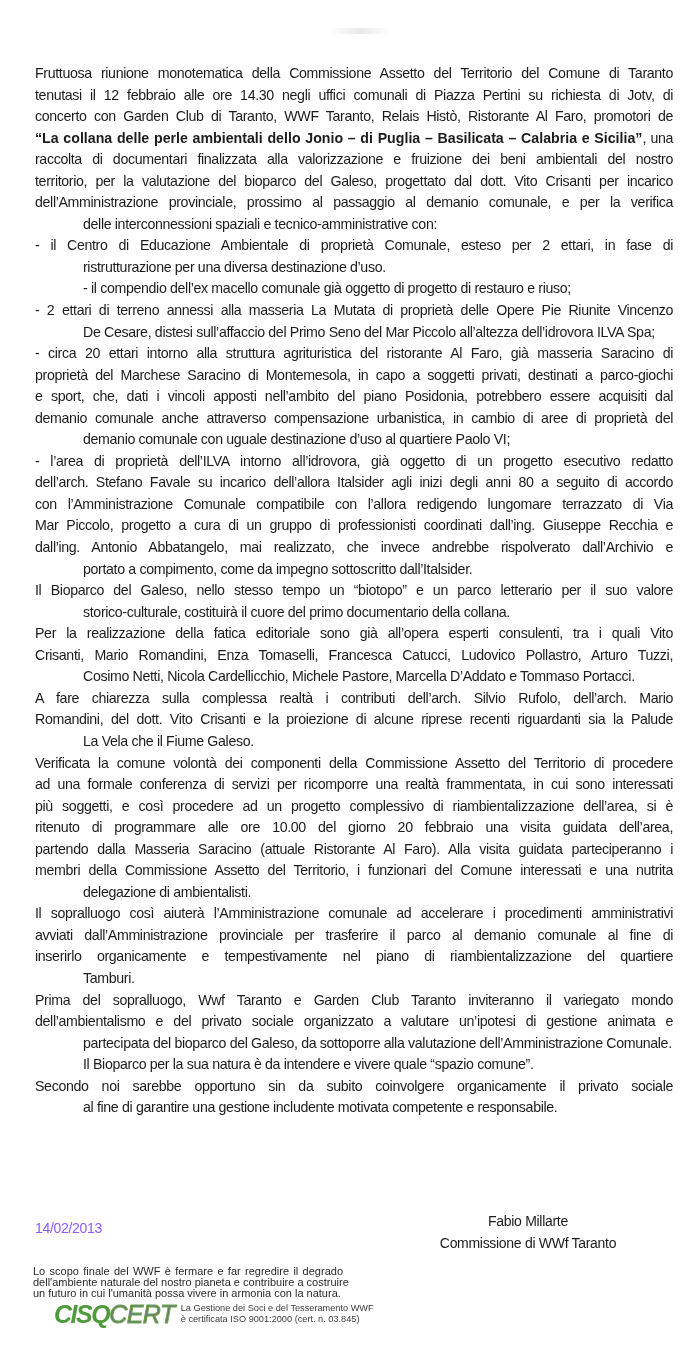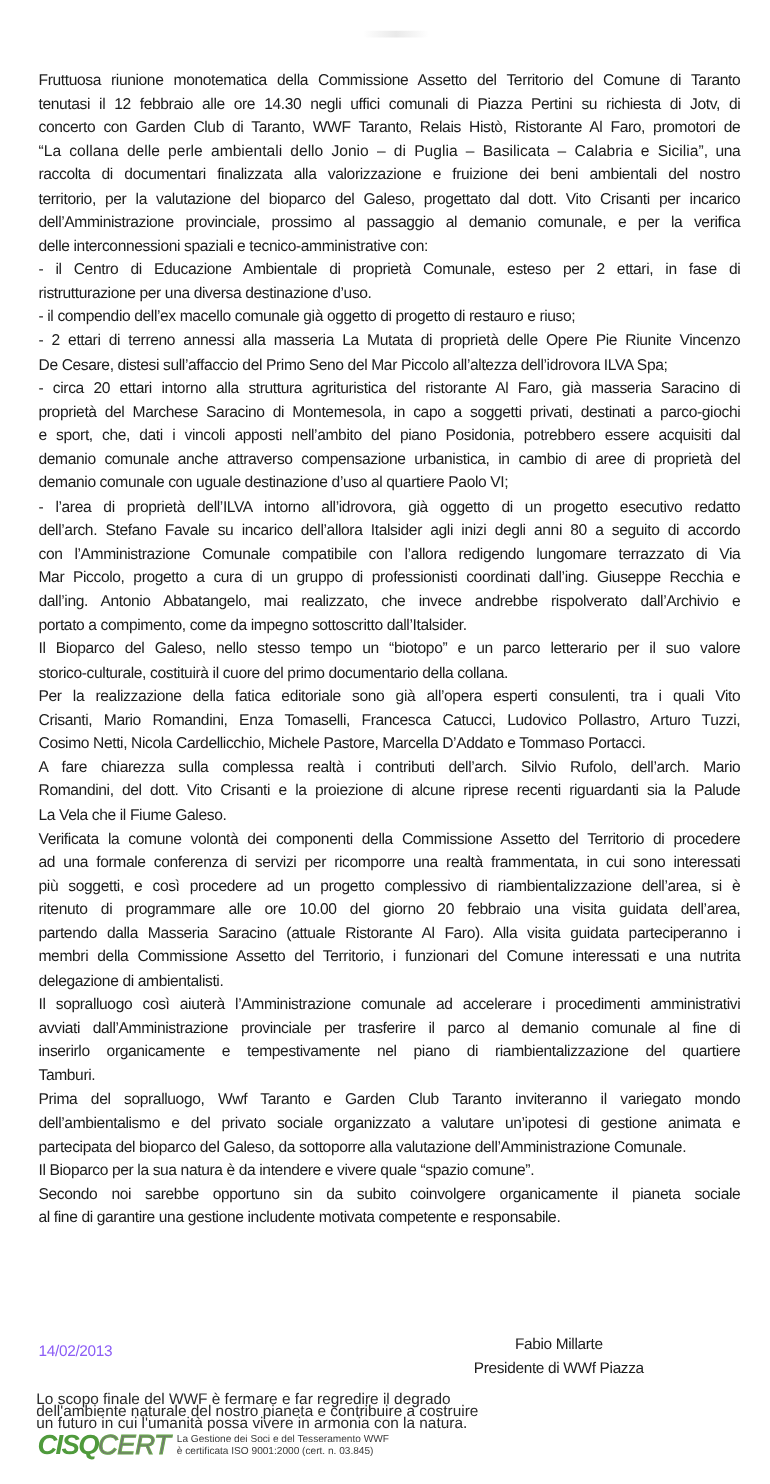--- a/index.html
+++ b/index.html
@@ -14,42 +14,42 @@
       position: absolute; left: 35px; top: 63px; width: 638px;
       font-family: "Liberation Sans Narrow", "Liberation Sans", sans-serif;
       font-size: 14.2px; color: #1c1c1c;
       letter-spacing: -0.35px;
     }
     .ln {
       display: block; height: 21.55px; line-height: 21.55px;
       text-align: justify; text-align-last: justify; white-space: nowrap;
       overflow: visible;
     }
-    .ln.end { text-align-last: left; }
-    .ln b { font-weight: normal; letter-spacing: 0; }
+    .ln.end { text-align-last: left; margin-left: 48px; }
+    .ln b { font-weight: bold; letter-spacing: 0; }
     .date {
       position: absolute; left: 35px; top: 1220px;
       font-family: "Liberation Sans", sans-serif; font-size: 14px; color: #8b5cf6; letter-spacing: -0.3px;
     }
     .signature {
-      position: absolute; left: 408px; top: 1210px; width: 200px; text-align: center;
+      position: absolute; left: 428px; top: 1210px; width: 200px; text-align: center;
       font-family: "Liberation Sans", sans-serif; font-size: 14px; color: #1c1c1c; line-height: 22px; letter-spacing: -0.3px;
     }
     .footer-text {
       position: absolute; left: 33px; top: 1266px; width: 310px;
-      font-family: "Liberation Sans", sans-serif; font-size: 14px; color: #2a2a2a; line-height: 10.8px;
+      font-family: "Liberation Sans", sans-serif; font-size: 11px; color: #2a2a2a; line-height: 10.8px;
     }
     .footer-text .fl { display: block; text-align: justify; text-align-last: justify; white-space: nowrap; }
     .footer-text .fl.end { text-align-last: left; }
     .cert {
       position: absolute; left: 34px; top: 1300px; height: 28px; display: flex; align-items: center;
     }
     .cert-logo {
       font-family: "Liberation Sans", sans-serif; font-weight: bold; font-size: 25px; letter-spacing: -1.5px;
-      line-height: 28px; display: flex; align-items: center;
+      line-height: 28px; display: flex; align-items: center; margin-left: 20px;
     }
     .cert-logo .cisq { color: #4f9a3c; font-style: italic; }
     .cert-logo .cert-word {
       color: #737373; -webkit-text-stroke: 1px #6aa84f; font-style: italic; font-weight: normal; letter-spacing: -0.5px;
     }
     .cert-text {
       margin-left: 6px; font-family: "Liberation Sans", sans-serif; font-size: 9.2px; color: #3a3a3a; line-height: 11px;
     }
   </style>
 </head>
@@ -126,30 +126,30 @@
       </div>
       <div>
         <span class="ln">Prima del sopralluogo, Wwf Taranto e Garden Club Taranto inviteranno il variegato mondo</span>
         <span class="ln">dell’ambientalismo e del privato sociale organizzato a valutare un’ipotesi di gestione animata e</span>
         <span class="ln end">partecipata del bioparco del Galeso, da sottoporre alla valutazione dell’Amministrazione Comunale.</span>
       </div>
       <div>
         <span class="ln end">Il Bioparco per la sua natura è da intendere e vivere quale “spazio comune”.</span>
       </div>
       <div>
-        <span class="ln">Secondo noi sarebbe opportuno sin da subito coinvolgere organicamente il pianeta sociale</span>
+        <span class="ln">Secondo noi sarebbe opportuno sin da subito coinvolgere organicamente il privato sociale</span>
         <span class="ln end">al fine di garantire una gestione includente motivata competente e responsabile.</span>
       </div>
     </div>
 
   <div class="date">14/02/2013</div>
 
   <div class="signature">
     <div>Fabio Millarte</div>
-    <div>Presidente di WWf Piazza</div>
+    <div>Commissione di WWf Taranto</div>
   </div>
 
   <div class="footer-text">
     <span class="fl">Lo scopo finale del WWF è fermare e far regredire il degrado</span>
     <span class="fl">dell'ambiente naturale del nostro pianeta e contribuire a costruire</span>
     <span class="fl end">un futuro in cui l'umanità possa vivere in armonia con la natura.</span>
   </div>
 
   <div class="cert">
     <div class="cert-logo">

